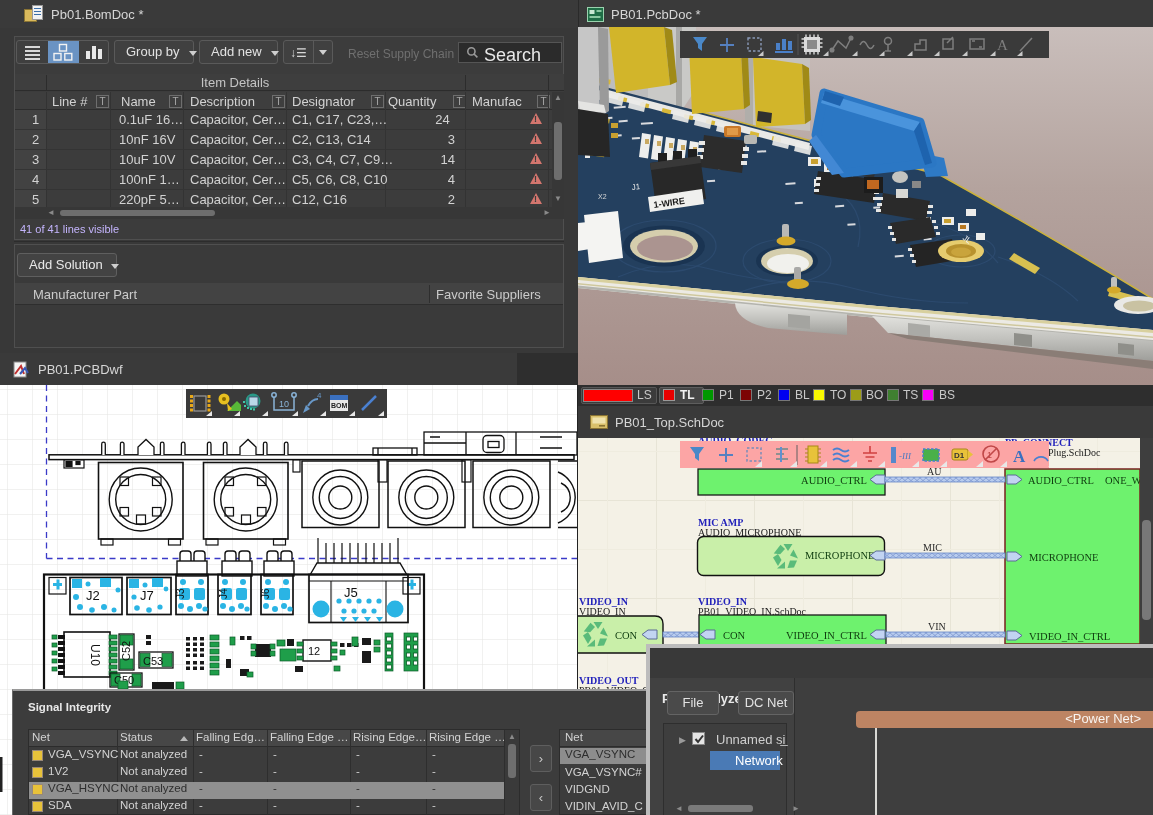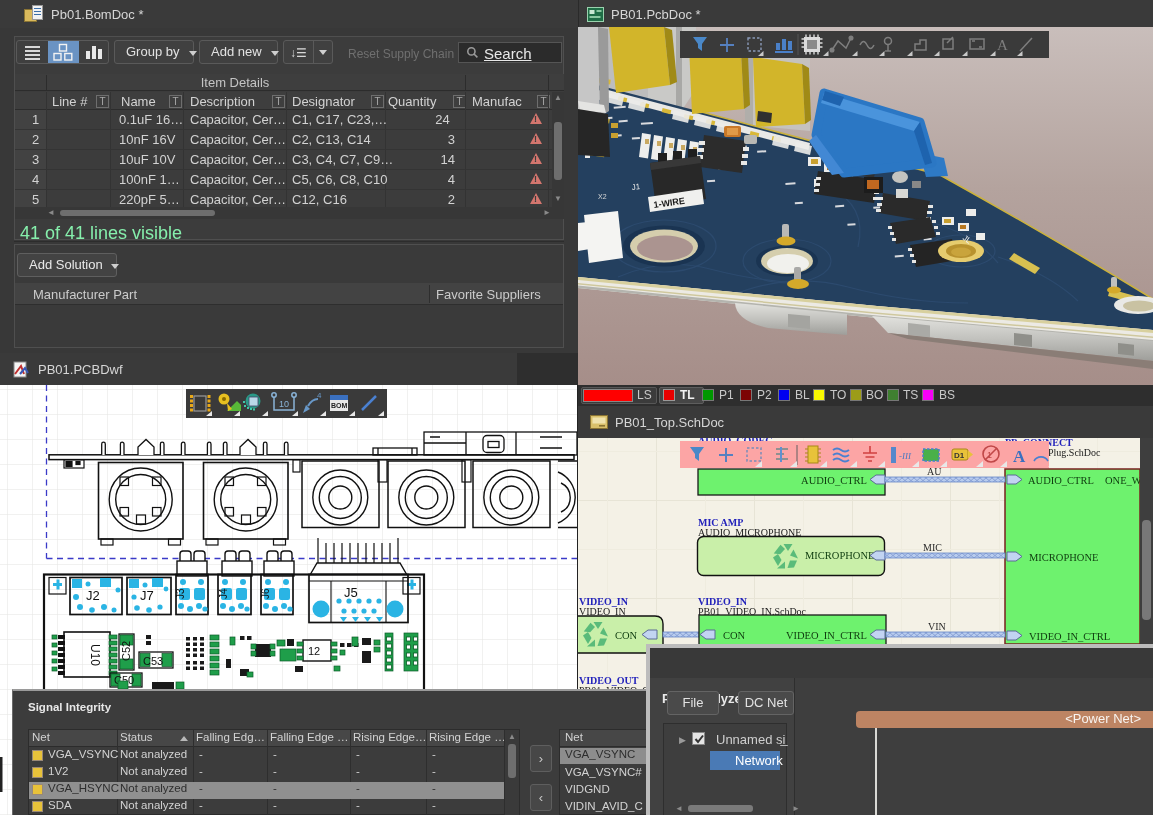--- a/index.html
+++ b/index.html
@@ -56,21 +56,21 @@
     <div class="abs" style="left:283px; top:40px; width:50px; height:24px; background:#404040; border:1px solid #5a5a5a; border-radius:3px;"></div>
     <div class="abs" style="left:313px; top:41px; width:1px; height:22px; background:#5a5a5a;"></div>
     <div class="abs" style="left:290px; top:46px; color:#d8d8d8; font-size:12px;">↓<span style="letter-spacing:-1px;">☰</span></div>
     <span class="chev abs" style="left:319px; top:50px;"></span>
     <div class="abs" style="left:348px; top:47px; color:#6f6f6f; font-size:12px;">Reset Supply Chain</div>
     <div class="abs" style="left:458px; top:42px; width:104px; height:21px; background:#2b2b2b; border:1px solid #555;"></div>
     <svg class="abs" style="left:466px; top:46px;" width="13" height="13" viewBox="0 0 13 13">
         <circle cx="5.4" cy="5.4" r="3.6" fill="none" stroke="#9a9a9a" stroke-width="1.6"></circle>
         <line x1="8" y1="8" x2="11.4" y2="11.4" stroke="#9a9a9a" stroke-width="1.6"></line>
       </svg>
-    <div class="abs" style="left:484px; top:45px; color:#e8e8e8; font-size:15px;text-decoration:underline;">Search</div>
+    <div class="abs" style="left:484px; top:45px; color:#e8e8e8; font-size:18px;">Search</div>
 
     <div id="bomtable" class="abs" style="left:15px; top:74px; width:549px; height:133px; background:#3c3c3c; font-size:13px; color:#d2d2d2;">
 
       <div class="abs" style="left:0; top:0; width:549px; height:17px; background:#3e3e3e; border-bottom:1px solid #2c2c2c;"></div>
       <div class="abs" style="left:31px; top:1px; width:1px; height:15px; background:#2c2c2c;"></div>
       <div class="abs" style="left:450px; top:1px; width:1px; height:15px; background:#2c2c2c;"></div>
       <div class="abs" style="left:533px; top:1px; width:1px; height:15px; background:#2c2c2c;"></div>
       <div class="abs" style="left:0; top:1px; width:440px; text-align:center; color:#c4c4c4;">Item Details</div>
 
       <div class="abs" style="left:0; top:18px; width:549px; height:18px; background:#3e3e3e; border-bottom:1px solid #2c2c2c;"></div>
@@ -137,21 +137,21 @@
       <div class="abs" style="left:539px; top:20px; color:#8a8a8a; font-size:8px; line-height:8px;">▲</div>
       <div class="abs" style="left:539px; top:48px; width:8px; height:58px; background:#6e6e6e; border-radius:3px;"></div>
       <div class="abs" style="left:539px; top:121px; color:#8a8a8a; font-size:8px; line-height:8px;">▼</div>
     </div>
 
     <div class="abs" style="left:15px; top:207px; width:549px; height:12px; background:#373737;"></div>
     <div class="abs" style="left:47px; top:209px; width:5px; height:8px; color:#8a8a8a; font-size:8px; line-height:8px;">◄</div>
     <div class="abs" style="left:60px; top:210px; width:155px; height:6px; background:#6e6e6e; border-radius:3px;"></div>
     <div class="abs" style="left:543px; top:209px; width:5px; height:8px; color:#8a8a8a; font-size:8px; line-height:8px;">►</div>
 
-    <div class="abs" style="left:20px; top:223px; color:#86efac; font-size:18px;">41 of 41 lines visible</div>
+    <div class="abs" style="left:20px; top:223px; color:#c4b5fd; font-size:11px;">41 of 41 lines visible</div>
     <div class="abs" style="left:14px; top:241px; width:550px; height:1px; background:#2c2c2c;"></div>
 
     <div class="abs" style="left:14px; top:244px; width:550px; height:104px; border:1px solid #4f4f4f; background:#3a3a3a;"></div>
     <div class="abs" style="left:17px; top:253px; width:100px; height:24px; background:#434343; border:1px solid #5f5f5f; border-radius:3px; color:#e8e8e8; font-size:13px; line-height:22px; padding-left:11px;">Add Solution <span class="chev" style="margin-left:5px;"></span></div>
     <div class="abs" style="left:15px; top:283px; width:548px; height:22px; background:#434343; border-bottom:1px solid #2e2e2e;"></div>
     <div class="abs" style="left:33px; top:287px; color:#cbcbcb; font-size:13px;">Manufacturer Part</div>
     <div class="abs" style="left:429px; top:285px; width:1px; height:18px; background:#2e2e2e;"></div>
     <div class="abs" style="left:436px; top:287px; color:#cbcbcb; font-size:13px;">Favorite Suppliers</div>
   </div>
 

